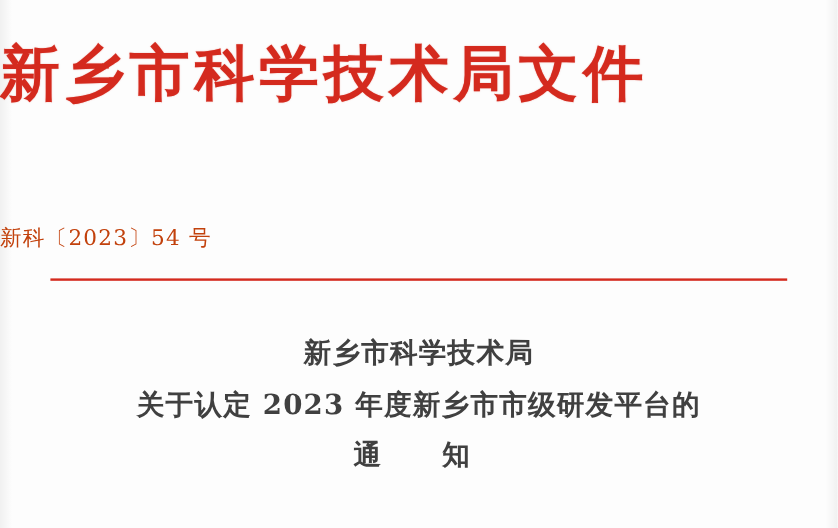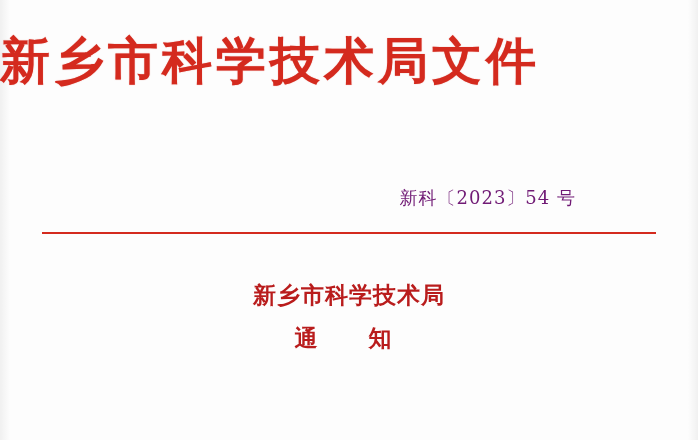--- a/index.html
+++ b/index.html
@@ -35,43 +35,43 @@
     line-height: 1.15;
     text-shadow: 0 0 1px rgba(212,42,30,0.55);
     white-space: nowrap;
   }
   
   .doc-number {
     position: absolute;
     top: 186px;
     left: 0;
     width: 576px;
-    text-align: right;
-    color: #701a75;
+    text-align: left;
+    color: #c2410c;
     font-size: 18px;
     letter-spacing: 1px;
     white-space: nowrap;
   }
   
   .red-rule {
     position: absolute;
     top: 232px;
     left: 42px;
     width: 614px;
     height: 2px;
     background: #d42a1e;
   }
   
   .title-block {
     position: absolute;
     top: 274px;
     left: 0;
     width: 698px;
     text-align: center;
-    color: #b91c1c;
+    color: #404040;
     font-weight: bold;
     font-size: 23px;
     line-height: 1.85;
     letter-spacing: 1px;
   }
   .title-line {
     display: block;
     white-space: nowrap;
   }
   .title-line-notice {
@@ -107,16 +107,17 @@
   <div class="scan-edge-right"></div>
 
   <div class="masthead">新乡市科学技术局文件</div>
 
   <div class="doc-number">新科〔2023〕54 号</div>
 
   <div class="red-rule"></div>
 
   <div class="title-block">
     <span class="title-line">新乡市科学技术局</span>
+    <span class="title-line">关于认定 2023 年度新乡市市级研发平台的</span>
     <span class="title-line title-line-notice">通　知</span>
   </div>
 
 </div>
 
 </body></html>

